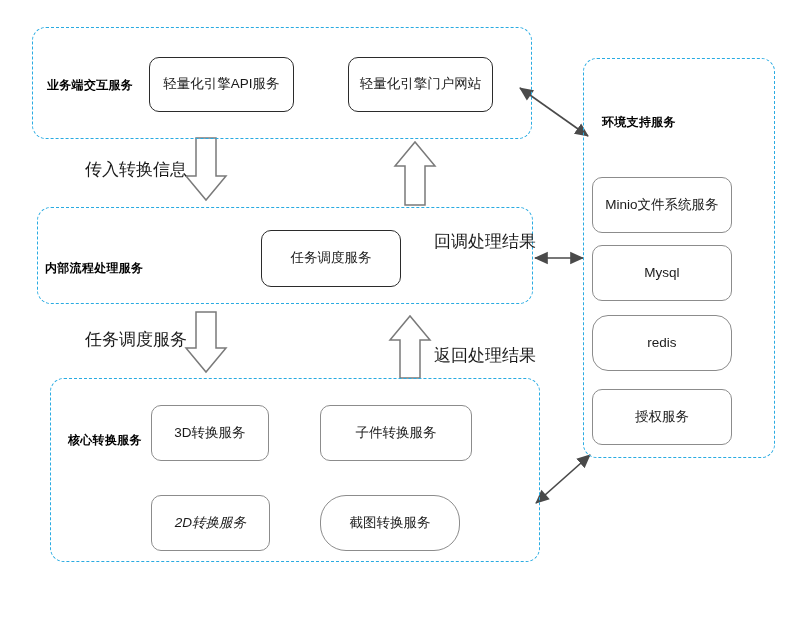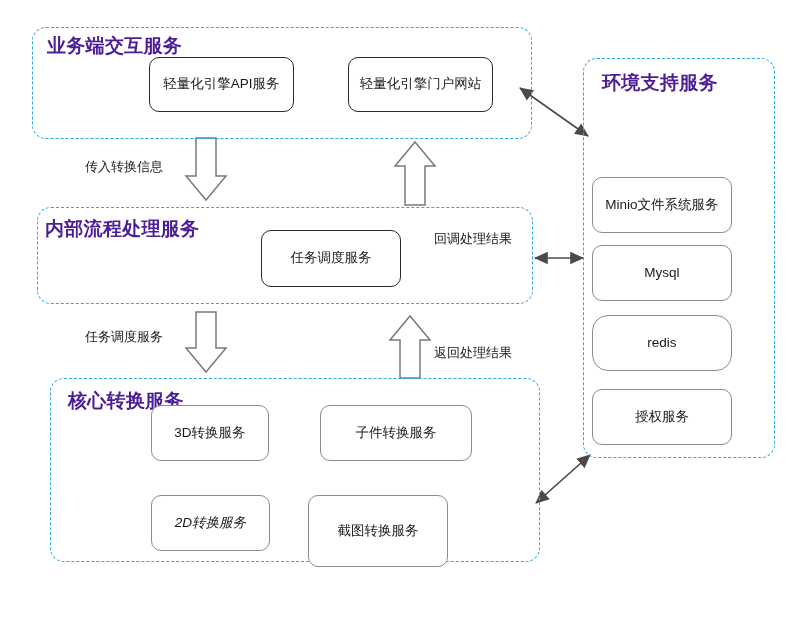--- a/index.html
+++ b/index.html
@@ -21,25 +21,26 @@
   
   .panel {
     position: absolute;
     border: 1.5px dashed #29ABE2;
     border-radius: 14px;
     box-sizing: border-box;
     background: transparent;
   }
   .panel-label {
     position: absolute;
-    color: #4c1d95;
-    font-size: 19px;
+    color: #000000;
+    font-size: 12px;
     font-weight: bold;
     white-space: nowrap;
     letter-spacing: 0.3px;
+    margin-top: 44px;
   }
 
   
   .node {
     position: absolute;
     box-sizing: border-box;
     border-radius: 10px;
     background: #ffffff;
     display: flex;
     align-items: center;
@@ -50,21 +51,21 @@
     line-height: 1.2;
     padding: 10px 6px;
   }
   .node.dark  { border: 1.6px solid #2b2b2b; }
   .node.gray  { border: 1.6px solid #8c8c8c; }
 
   
   .flow-label {
     position: absolute;
     color: #1a1a1a;
-    font-size: 13px;
+    font-size: 17px;
     white-space: nowrap;
   }
 
   
   #arrows {
     position: absolute;
     left: 0;
     top: 0;
     width: 807px;
     height: 617px;
@@ -122,21 +123,21 @@
   <div class="panel-label" style="left:45px; top:216px;">内部流程处理服务</div>
 
   <div class="node dark" style="left:261px; top:230px; width:140px; height:57px;">任务调度服务</div>
 
   <div class="panel" style="left:50px; top:378px; width:490px; height:184px;"></div>
   <div class="panel-label" style="left:68px; top:388px;">核心转换服务</div>
 
   <div class="node gray" style="left:151px; top:405px; width:118px; height:56px;">3D转换服务</div>
   <div class="node gray" style="left:320px; top:405px; width:152px; height:56px;">子件转换服务</div>
   <div class="node gray" style="left:151px; top:495px; width:119px; height:56px;font-style:italic;">2D转换服务</div>
-  <div class="node gray" style="left:308px; top:495px; width:140px; height:72px;">截图转换服务</div>
+  <div class="node gray" style="left:320px; top:495px; width:140px; height:56px;border-radius:26px;">截图转换服务</div>
 
   <div class="panel" style="left:583px; top:58px; width:192px; height:400px;"></div>
   <div class="panel-label" style="left:602px; top:70px;">环境支持服务</div>
 
   <div class="node gray" style="left:592px; top:177px; width:140px; height:56px;">Minio文件系统服务</div>
   <div class="node gray" style="left:592px; top:245px; width:140px; height:56px;">Mysql</div>
   <div class="node gray" style="left:592px; top:315px; width:140px; height:56px;border-radius:16px;">redis</div>
   <div class="node gray" style="left:592px; top:389px; width:140px; height:56px;">授权服务</div>
 
   <div class="flow-label" style="left:85px; top:158px;">传入转换信息</div>

